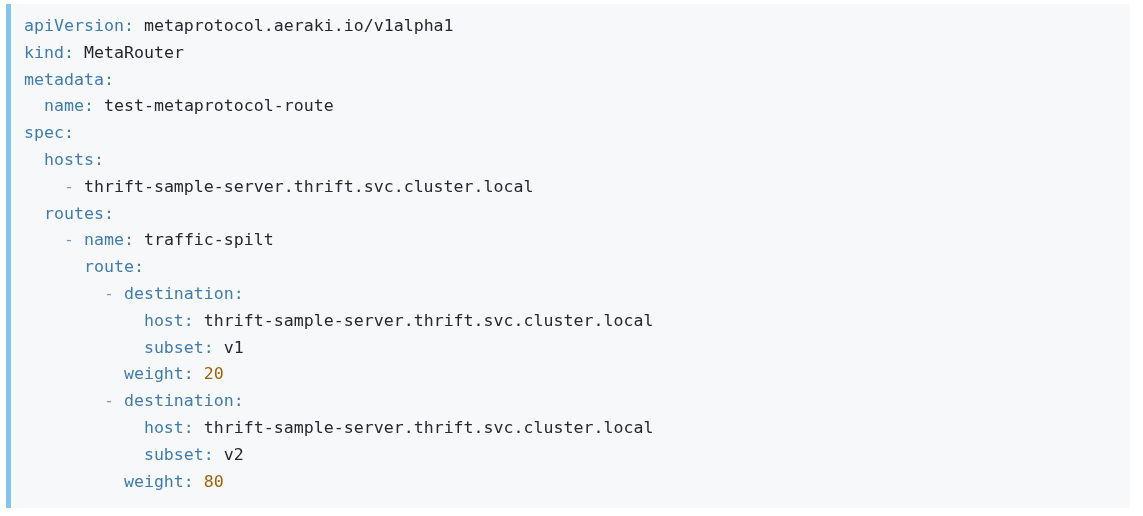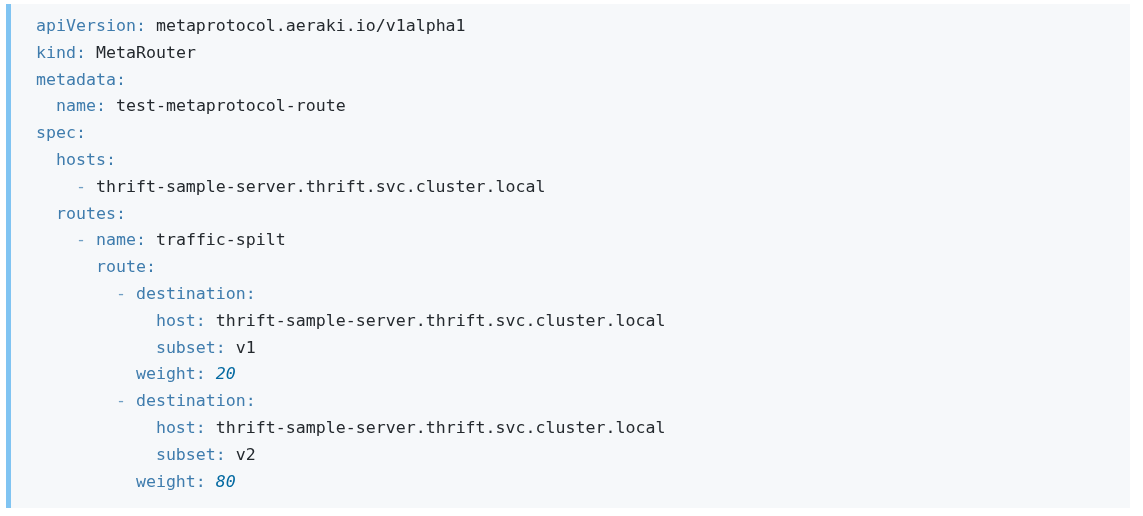--- a/index.html
+++ b/index.html
@@ -36,27 +36,26 @@
     top: 9px;
     font-family: "DejaVu Sans Mono", monospace;
     font-size: 16.6px;
     line-height: 26.8px;
     white-space: pre;
     letter-spacing: 0px;
   }
   .line {
     white-space: pre;
     height: 26.8px;
-    margin-left: 12px;
   }
   .tok-key   { color: #3f7cad; }
   .tok-punct { color: #3f7cad; }
   .tok-dash  { color: #6f9fc4; }
   .tok-val   { color: #24292e; }
-  .tok-num   { color: #0369a1; font-style: italic; }
+  .tok-num   { color: #a16207; }
   .tok-plain { color: #24292e; }
 </style>
 </head>
 <body>
 
 <div class="page">
   <div class="code-block">
     <div class="code-lines" id="code-lines"><div class="line"><span class="tok-key">apiVersion</span><span class="tok-punct">:</span><span class="tok-plain"> </span><span class="tok-val">metaprotocol.aeraki.io/v1alpha1</span></div><div class="line"><span class="tok-key">kind</span><span class="tok-punct">:</span><span class="tok-plain"> </span><span class="tok-val">MetaRouter</span></div><div class="line"><span class="tok-key">metadata</span><span class="tok-punct">:</span></div><div class="line"><span class="tok-plain">  </span><span class="tok-key">name</span><span class="tok-punct">:</span><span class="tok-plain"> </span><span class="tok-val">test-metaprotocol-route</span></div><div class="line"><span class="tok-key">spec</span><span class="tok-punct">:</span></div><div class="line"><span class="tok-plain">  </span><span class="tok-key">hosts</span><span class="tok-punct">:</span></div><div class="line"><span class="tok-plain">    </span><span class="tok-dash">- </span><span class="tok-val">thrift-sample-server.thrift.svc.cluster.local</span></div><div class="line"><span class="tok-plain">  </span><span class="tok-key">routes</span><span class="tok-punct">:</span></div><div class="line"><span class="tok-plain">    </span><span class="tok-dash">- </span><span class="tok-key">name</span><span class="tok-punct">:</span><span class="tok-plain"> </span><span class="tok-val">traffic-spilt</span></div><div class="line"><span class="tok-plain">      </span><span class="tok-key">route</span><span class="tok-punct">:</span></div><div class="line"><span class="tok-plain">        </span><span class="tok-dash">- </span><span class="tok-key">destination</span><span class="tok-punct">:</span></div><div class="line"><span class="tok-plain">            </span><span class="tok-key">host</span><span class="tok-punct">:</span><span class="tok-plain"> </span><span class="tok-val">thrift-sample-server.thrift.svc.cluster.local</span></div><div class="line"><span class="tok-plain">            </span><span class="tok-key">subset</span><span class="tok-punct">:</span><span class="tok-plain"> </span><span class="tok-val">v1</span></div><div class="line"><span class="tok-plain">          </span><span class="tok-key">weight</span><span class="tok-punct">:</span><span class="tok-plain"> </span><span class="tok-num">20</span></div><div class="line"><span class="tok-plain">        </span><span class="tok-dash">- </span><span class="tok-key">destination</span><span class="tok-punct">:</span></div><div class="line"><span class="tok-plain">            </span><span class="tok-key">host</span><span class="tok-punct">:</span><span class="tok-plain"> </span><span class="tok-val">thrift-sample-server.thrift.svc.cluster.local</span></div><div class="line"><span class="tok-plain">            </span><span class="tok-key">subset</span><span class="tok-punct">:</span><span class="tok-plain"> </span><span class="tok-val">v2</span></div><div class="line"><span class="tok-plain">          </span><span class="tok-key">weight</span><span class="tok-punct">:</span><span class="tok-plain"> </span><span class="tok-num">80</span></div></div>
   </div>
 </div>

